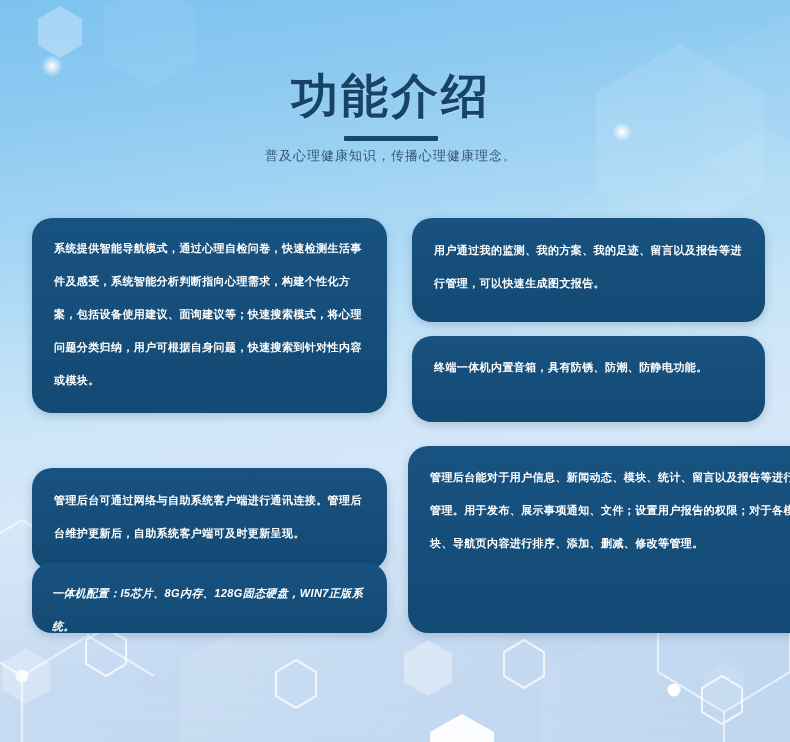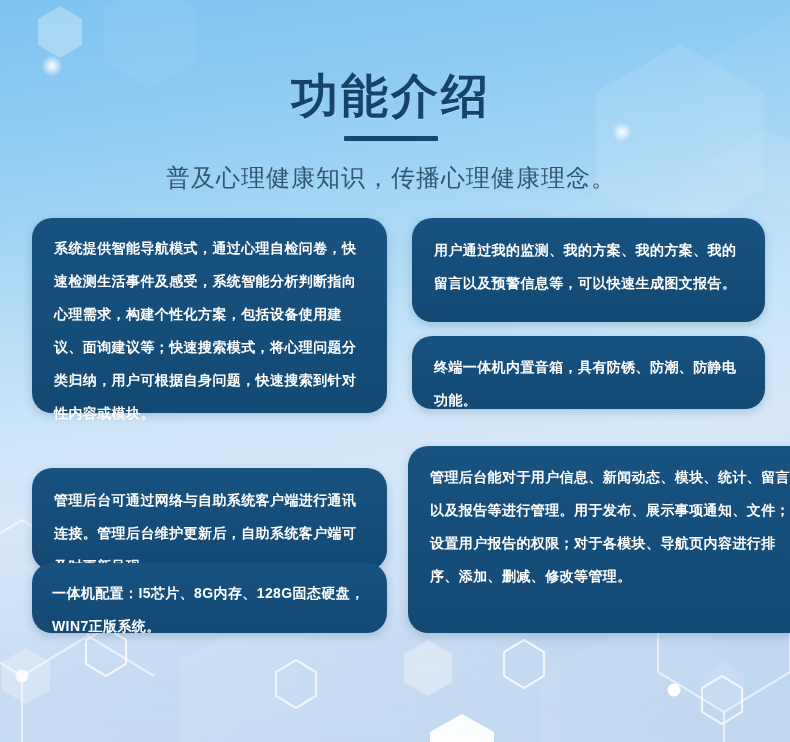--- a/index.html
+++ b/index.html
@@ -62,59 +62,59 @@
 
   .title-underline {
     margin: 17px auto 0;
     width: 94px;
     height: 5px;
     border-radius: 1px;
     background: #16476e;
   }
 
   .page-subtitle {
-    margin-top: 21px;
-    font-size: 24px;
+    margin-top: 6px;
+    font-size: 13px;
     letter-spacing: 1px;
     color: #33566f;
   }
 
   
   .card {
     position: absolute;
     background: linear-gradient(180deg, #185280 0%, #134a74 100%);
     border-radius: 20px;
     color: #ffffff;
     box-shadow: 0 3px 10px rgba(16, 56, 92, .20);
     z-index: 6;
   }
 
   .card-text {
-    font-size: 14px;
+    font-size: 11px;
     line-height: 33px;
     letter-spacing: .4px;
     font-weight: 600;
     white-space: pre-wrap;
   }
 
   
   #card-nav      { left: 32px;  top: 218px; width: 355px; height: 195px; }
   #card-nav .card-text      { padding: 14px 22px 0 22px; }
 
   #card-admin-link { left: 32px;  top: 468px; width: 355px; height: 102px; }
   #card-admin-link .card-text { padding: 16px 22px 0 22px; }
 
   #card-hardware { left: 32px;  top: 563px; width: 355px; height: 70px; }
-  #card-hardware .card-text { padding: 14px 20px 0 20px; }
+  #card-hardware .card-text { padding: 14px 20px 0 20px; font-style: italic; }
 
   
   #card-report   { left: 412px; top: 218px; width: 353px; height: 104px; }
   #card-report .card-text   { padding: 16px 22px 0 22px; }
 
-  #card-speaker  { left: 412px; top: 336px; width: 353px; height: 73px; }
+  #card-speaker  { left: 412px; top: 336px; width: 353px; height: 86px; }
   #card-speaker .card-text  { padding: 15px 22px 0 22px; }
 
   #card-backend  { left: 408px; top: 446px; width: 410px; height: 187px; }
   #card-backend .card-text  { padding: 15px 22px 0 22px; }
 </style>
 </head>
 <body>
 
 <div id="page">
 
@@ -204,21 +204,21 @@
 
   <div class="card" id="card-admin-link">
     <div class="card-text">管理后台可通过网络与自助系统客户端进行通讯连接。管理后台维护更新后，自助系统客户端可及时更新呈现。</div>
   </div>
 
   <div class="card" id="card-hardware">
     <div class="card-text">一体机配置：I5芯片、8G内存、128G固态硬盘，WIN7正版系统。</div>
   </div>
 
   <div class="card" id="card-report">
-    <div class="card-text">用户通过我的监测、我的方案、我的方案、我的留言以及预警信息等，可以快速生成图文报告。</div>
+    <div class="card-text">用户通过我的监测、我的方案、我的足迹、留言以及报告等进行管理，可以快速生成图文报告。</div>
   </div>
 
   <div class="card" id="card-speaker">
     <div class="card-text">终端一体机内置音箱，具有防锈、防潮、防静电功能。</div>
   </div>
 
   <div class="card" id="card-backend">
     <div class="card-text">管理后台能对于用户信息、新闻动态、模块、统计、留言以及报告等进行管理。用于发布、展示事项通知、文件；设置用户报告的权限；对于各模块、导航页内容进行排序、添加、删减、修改等管理。</div>
   </div>
 

